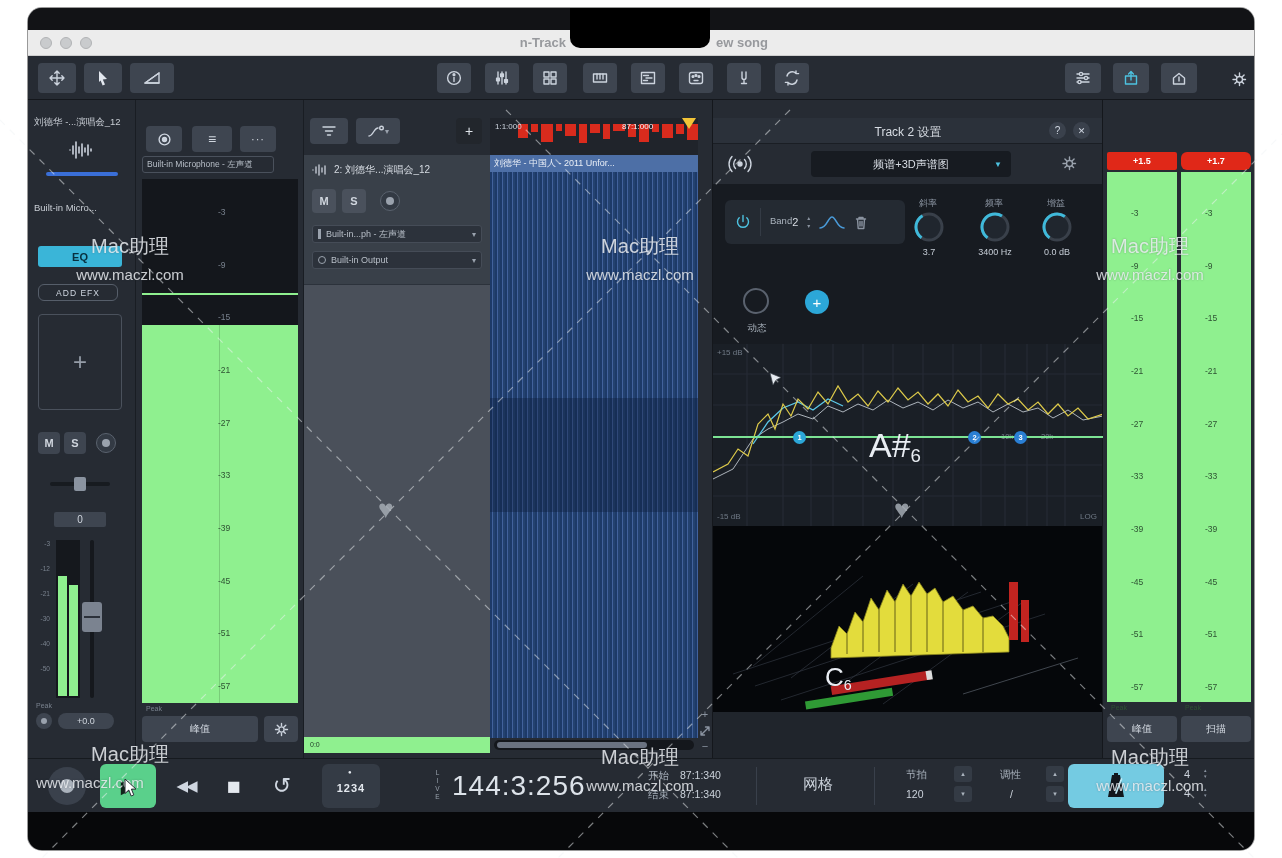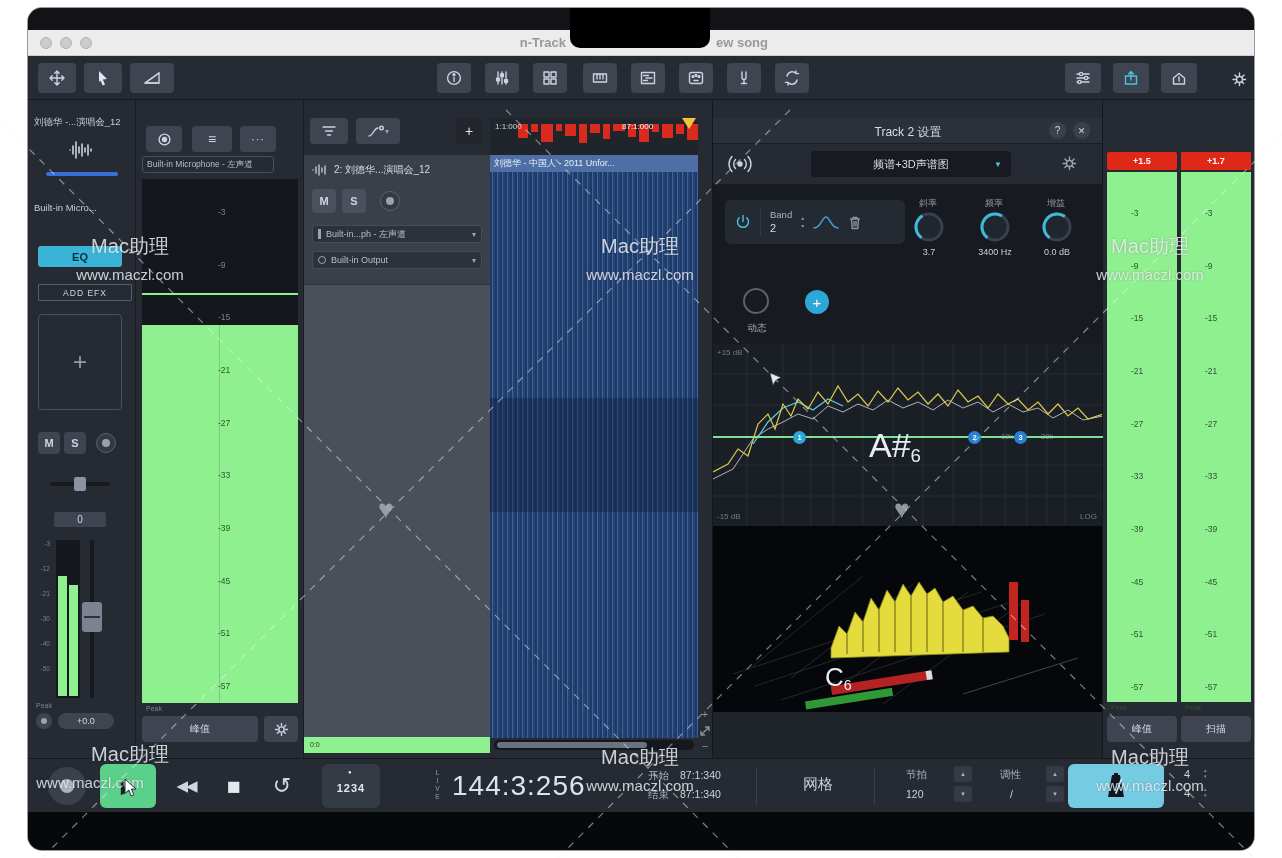--- a/index.html
+++ b/index.html
@@ -166,21 +166,21 @@
   </div>
 
   <div class="sec left-strip">
     <span class="t" style="left:6px;top:16px;width:96px;overflow:hidden;font-size:9.5px;color:#c8cdd4">刘德华 -...演唱会_12</span>
     <svg class="i" width="28" height="20" style="position:absolute;left:40px;top:40px">
           <path d="M2 10v0M5 6v8M8 2v16M11 7v6M14 4v12M17 8v4M20 5v10M23 9v2" stroke-width="1.6"></path>
         </svg>
     <div class="a" style="left:18px;top:72px;width:72px;height:4px;background:#3a6fd8;border-radius:2px"></div>
     <span class="t" style="left:6px;top:102px;width:96px;overflow:hidden;font-size:9.5px;color:#c8cdd4">Built-in Micro...</span>
     <div class="a f" style="left:10px;top:146px;width:84px;height:21px;background:#3ab5d8;border-radius:3px;color:#07303f;font-size:11px;font-weight:bold">EQ</div>
-    <div class="a f" style="left:10px;top:184px;width:94px;height:17px;border:1px solid #565e6a;border-radius:1px;color:#cfd6e0;font-size:8.5px;letter-spacing:1px">ADD EFX</div>
+    <div class="a f" style="left:10px;top:184px;width:80px;height:17px;border:1px solid #565e6a;border-radius:6px;color:#cfd6e0;font-size:8.5px;letter-spacing:1px">ADD EFX</div>
     <div class="a f" style="left:10px;top:214px;width:84px;height:96px;border:1px solid #4a515c;border-radius:4px;color:#959da8;font-size:24px">+</div>
     <div class="sbtn" style="left:10px;top:332px;width:22px;height:22px;font-size:11px;font-weight:bold">M</div>
     <div class="sbtn" style="left:36px;top:332px;width:22px;height:22px;font-size:11px;font-weight:bold">S</div>
     <div class="a" style="left:68px;top:333px;width:20px;height:20px;border-radius:50%;background:#333a44;border:1.5px solid #5a626e">
           <div class="a" style="left:4.5px;top:4.5px;width:8px;height:8px;border-radius:50%;background:#9aa2ad"></div>
         </div>
     <div class="a" style="left:22px;top:382px;width:60px;height:4px;background:#171b20;border-radius:2px">
           <div class="a" style="left:24px;top:-5px;width:12px;height:14px;background:#8a93a0;border-radius:2px"></div>
         </div>
     <div class="a f" style="left:26px;top:412px;width:52px;height:15px;background:#3e4550;border-radius:2px;font-size:10px;color:#d0d6de">0</div>
@@ -351,21 +351,21 @@
             <circle cx="8.5" cy="8.5" r="3"></circle>
             <path d="M8.5 2v2.5M8.5 12v2.5M2 8.5h2.5M12 8.5h2.5M3.9 3.9l1.8 1.8M10.8 10.8l1.8 1.8M13.1 3.9l-1.8 1.8M5.7 10.8l-1.8 1.8"></path>
           </svg>
     </div>
     <div class="a" style="left:0;top:84px;width:390px;height:160px;background:#171b21">
       <div class="a" style="left:12px;top:16px;width:180px;height:44px;background:#242a32;border-radius:6px;display:flex;align-items:center;padding:0 10px;gap:9px">
         <svg class="i cy" width="16" height="16">
               <path d="M8 1.5v6M4.2 3.8a5.5 5.5 0 107.6 0"></path>
             </svg>
         <div style="width:1px;height:28px;background:#343b45"></div>
-        <div style="display:flex;flex-direction:column;line-height:1.3">
+        <div style="display:flex;flex-direction:row;line-height:1.3">
           <span style="font-size:9.5px;color:#aab3bd">Band</span>
           <span style="font-size:11px;color:#d8dde4">2</span>
         </div>
         <div style="display:flex;flex-direction:column;font-size:6px;color:#8a93a0;line-height:1.4">
           <span>▴</span>
           <span>▾</span>
         </div>
         <svg width="26" height="16" style="stroke:#4a9ad8;fill:none;stroke-width:1.6;stroke-linecap:round">
               <path d="M1 14C8 14 9 3 13 3s5 11 12 11"></path>
             </svg>
@@ -444,21 +444,21 @@
             </g>
         <path d="M250 168l115-36" stroke="#5a616b" stroke-width=".7"></path>
       </svg>
       <span class="t note" style="left:112px;top:136px;font-size:26px"><span>C</span><span class="sub">6</span></span>
     </div>
 
   </div>
 
   <div class="sec right-meters">
     <div class="a f" style="left:4px;top:52px;width:70px;height:18px;background:#e02818;border-radius:2px;color:#fff;font-size:9px;font-weight:bold">+1.5</div>
-    <div class="a f" style="left:78px;top:52px;width:70px;height:18px;background:#e02818;border-radius:0;color:#fff;font-size:9px;font-weight:bold">+1.7</div>
+    <div class="a f" style="left:78px;top:52px;width:70px;height:18px;background:#e02818;border-radius:6px;color:#fff;font-size:9px;font-weight:bold">+1.7</div>
     <div class="mcol" style="left:4px">
       <span class="mnum" style="top:36px">-3</span>
       <span class="mnum" style="top:89px">-9</span>
       <span class="mnum" style="top:141px">-15</span>
       <span class="mnum" style="top:194px">-21</span>
       <span class="mnum" style="top:247px">-27</span>
       <span class="mnum" style="top:299px">-33</span>
       <span class="mnum" style="top:352px">-39</span>
       <span class="mnum" style="top:405px">-45</span>
       <span class="mnum" style="top:457px">-51</span>

